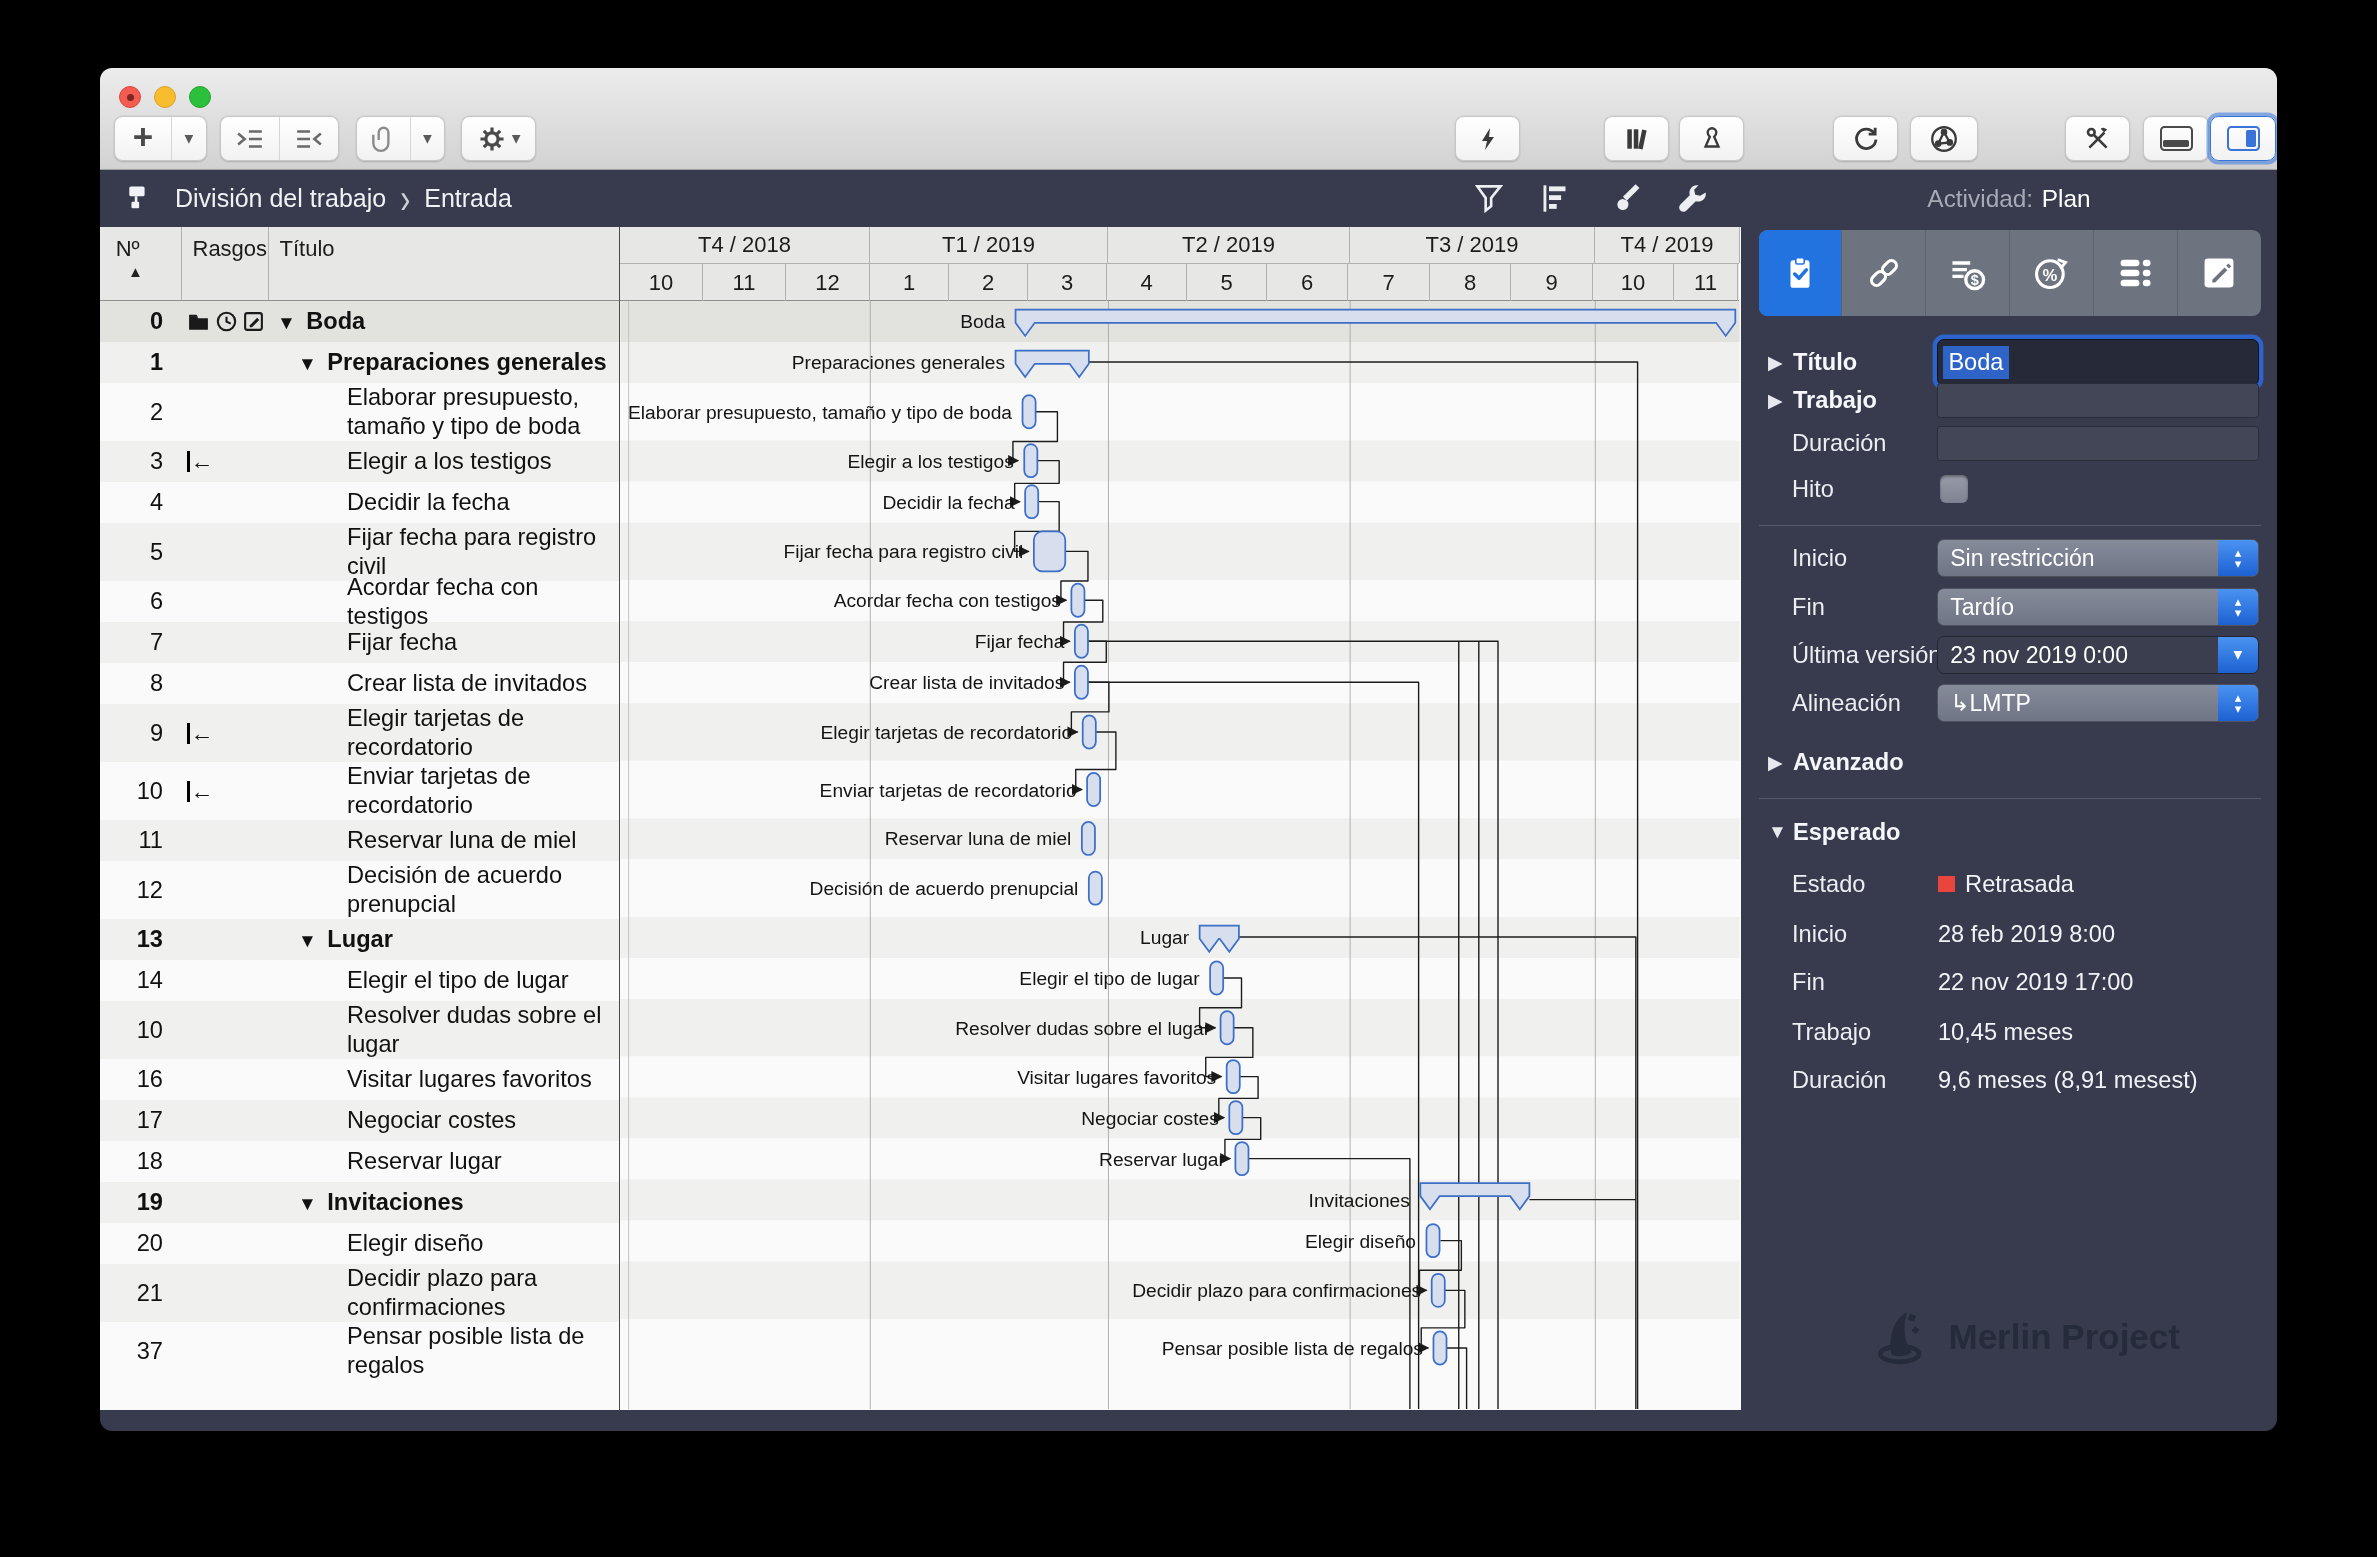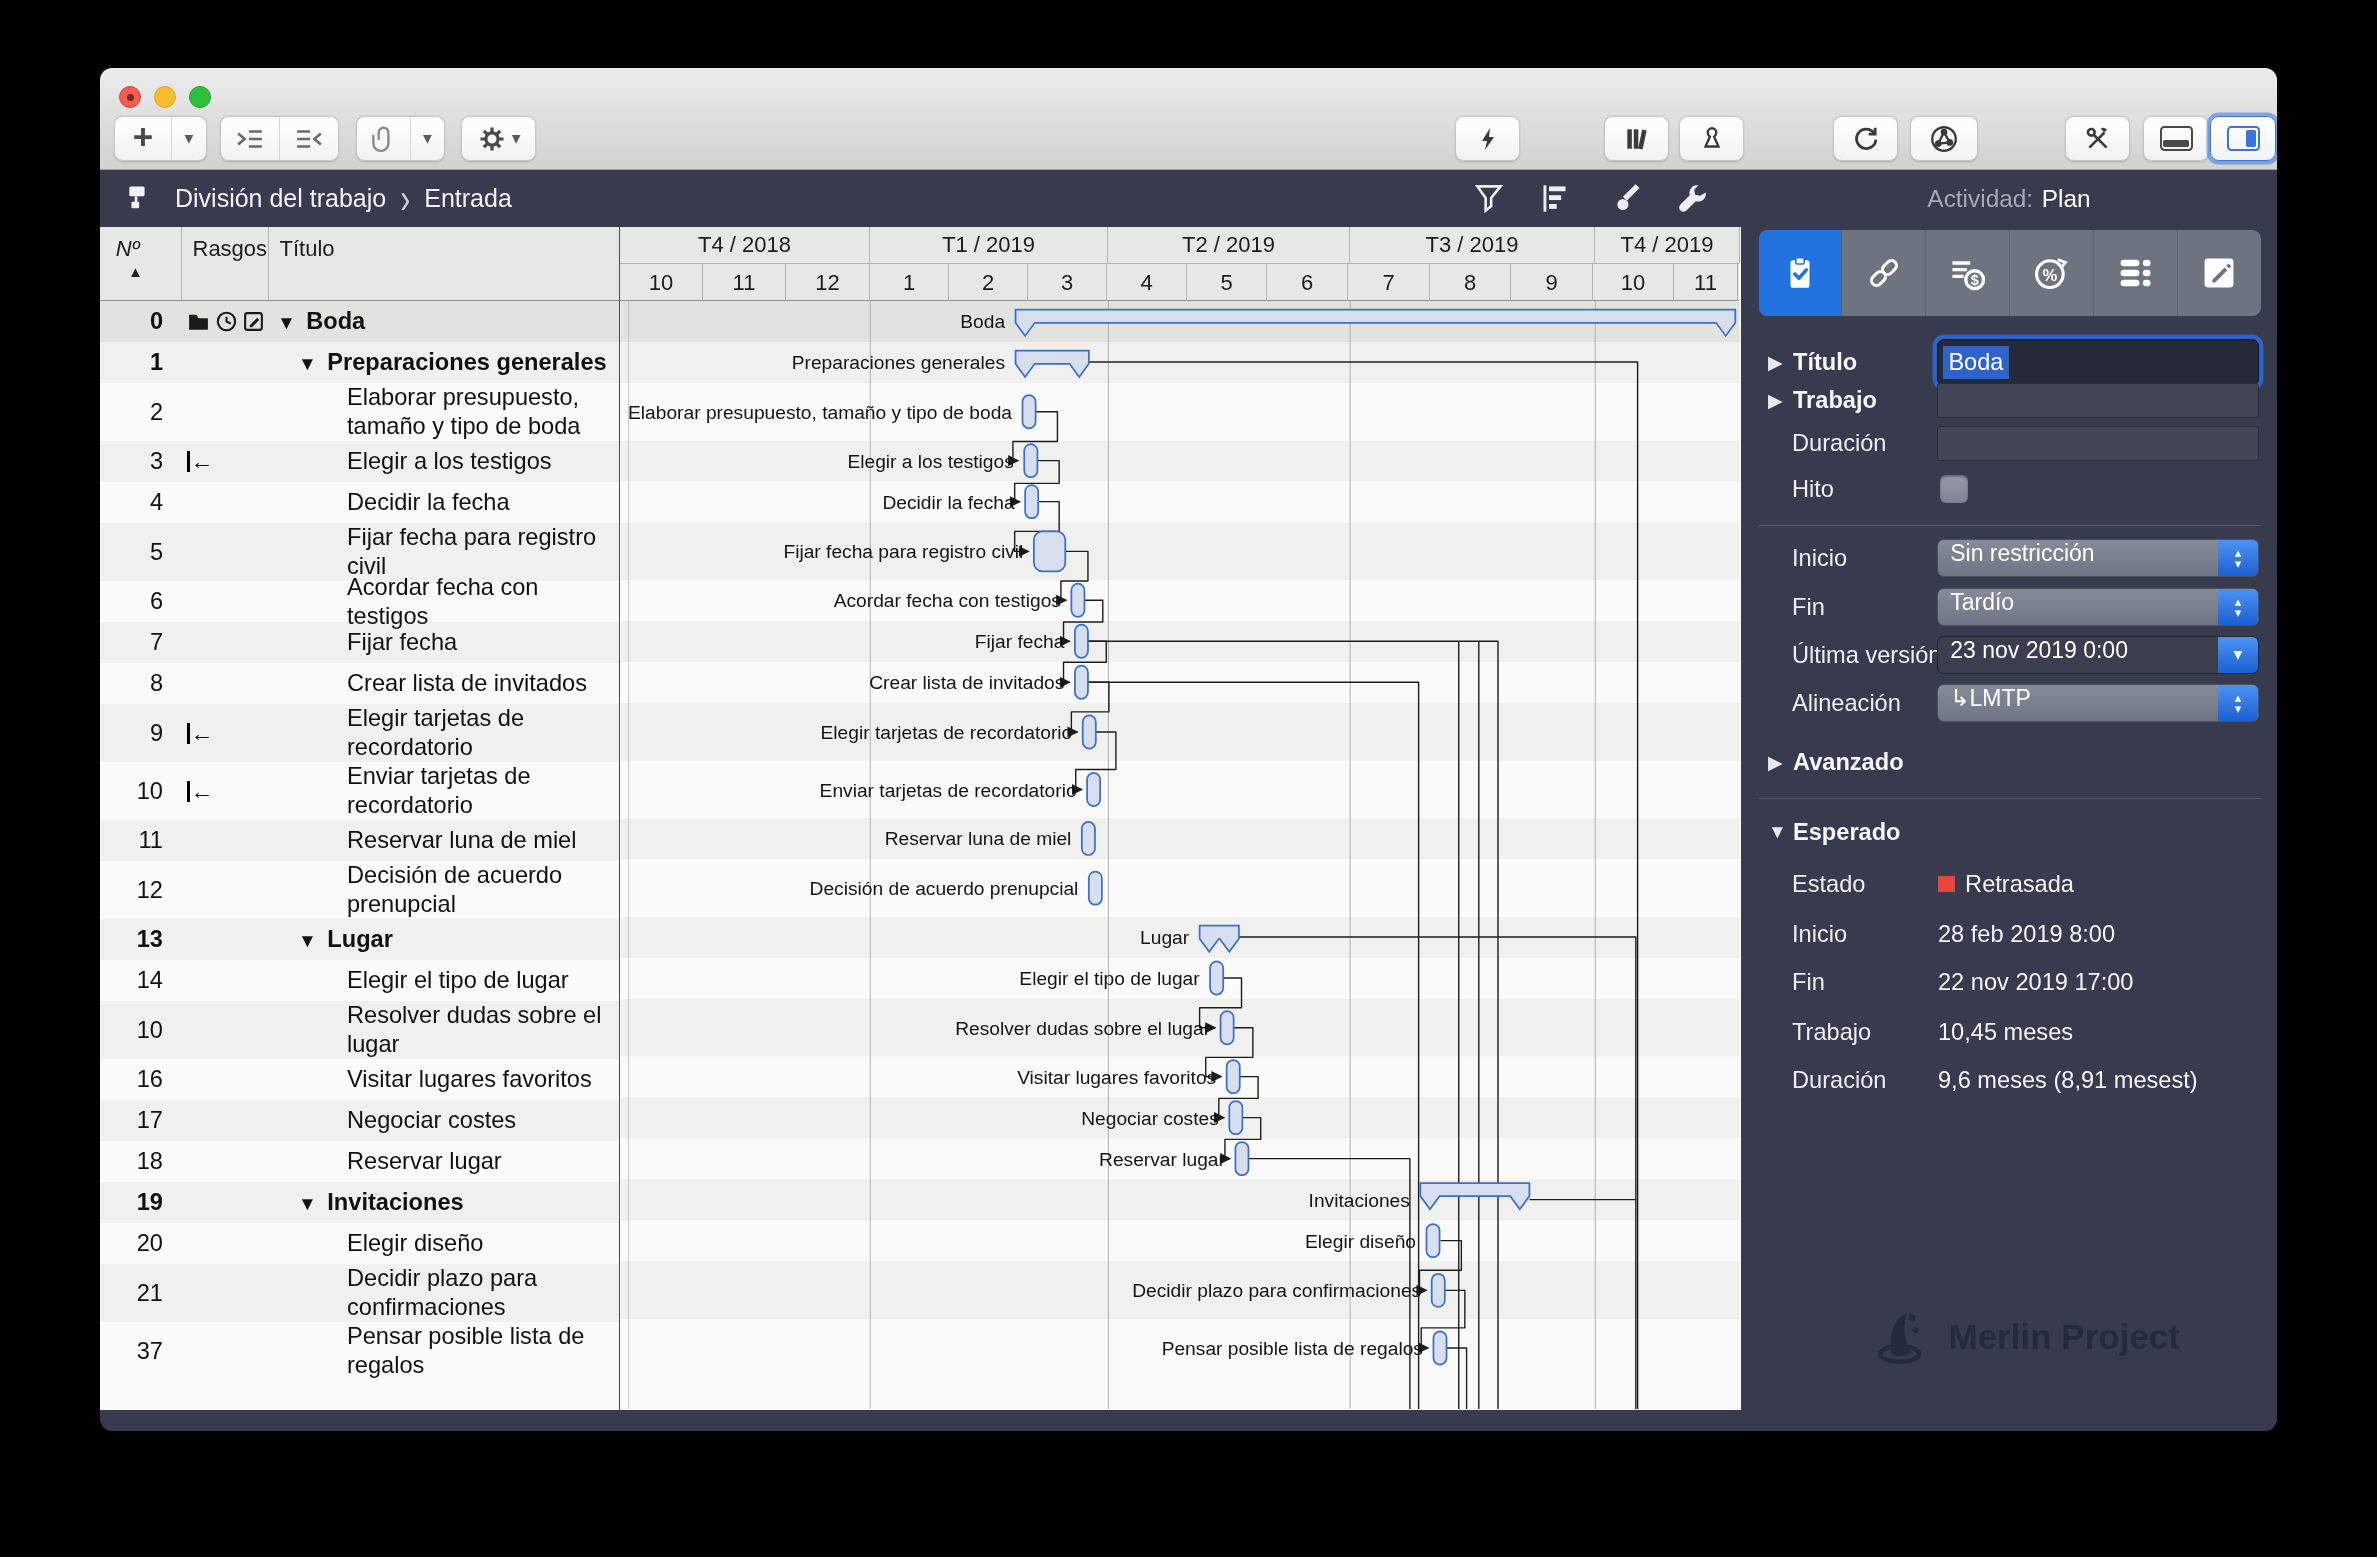--- a/index.html
+++ b/index.html
@@ -50,21 +50,21 @@
   .activity b { color:#ffffff; font-weight:normal; }
 
   
   .content { position:absolute; left:0; top:159px; width:100%; height:1183px; background:#fafafa; }
 
   
   .ttable { position:absolute; left:0; top:0; width:519px; height:1183px; background:#fafafa; }
   .thead { position:absolute; left:0; top:0; width:100%; height:74px; background:#e7e7e5;
            border-bottom:1.7px solid #8f8f8f; display:flex; font-size:22px; color:#1c1c1c; }
   .th { padding-top:8.7px; padding-left:10.5px; border-right:0.9px solid #b2b2b2; }
-  .th-no { width:82px; display:flex; flex-direction:column; align-items:flex-start; gap:1.7px; padding-left:15.7px;font-style:italic;}
+  .th-no { width:82px; display:flex; flex-direction:column; align-items:flex-start; gap:1.7px; padding-left:15.7px;}
   .th-no .sort { font-size:15px; color:#222; margin-left:12.2px;}
   .th-rasgos { width:87px; }
   .th-titulo { flex:1; border-right:none; }
   .tbody { position:absolute; left:0; top:74px; width:100%; }
   .trow { display:flex; width:100%; height:41px; align-items:center; background:#fafafa; font-size:23.6px; color:#111; }
   .trow:nth-child(even) { background:#f0f0ee; }
   .trow.sel { background:#e2e2df; }
   .trow.h2 { height:58px; }
   .trow.bold { font-weight:bold; }
   .c-no { width:82px; text-align:right; padding-right:19px; flex:none; }
@@ -110,21 +110,21 @@
             display:flex; align-items:center; padding-left:5.2px; }
   .tfield .seltext { background:#2e63c8; color:#fff; font-size:23.6px; padding:2.6px 5.2px; }
   .efield { position:absolute; left:196px; width:322px; height:35px; background:#424656;
             border:0.9px solid #2a2d39; border-radius:3.5px; }
   .checkbox { position:absolute; left:199px; width:28px; height:28px; border-radius:6.1px;
               background:linear-gradient(#989caa,#7e8292); box-shadow:inset 0 1.7px 2.6px rgba(0,0,0,.35); }
   .idivider { position:absolute; left:17.5px; width:502px; height:0.9px; background:#585c6a; }
 
   .select { position:absolute; left:196px; width:322px; height:38px; border-radius:7px;
             background:linear-gradient(#868b9a,#707586); border:0.9px solid #4e525e;
-            display:flex; overflow:hidden; }
+            display:flex; align-items:center; overflow:hidden; }
   .select .val { flex:1; color:#fff; font-size:23px; padding-left:12.2px; white-space:nowrap; }
   .select .cap { width:40px; height:100%; background:linear-gradient(#4b93f2,#1d61d2);
                  display:flex; flex-direction:column; align-items:center; justify-content:center;
                  color:#fff; font-size:13px; line-height:11.3px; }
   .select.dark { background:#3a3e4e; border:0.9px solid #23262f; }
   .select .cap.single { font-size:17.5px; line-height:17.5px; }
 
   .watermark { position:absolute; left:131px; display:flex; align-items:center; gap:17.5px; }
   .watermark .wm-text { font-size:35px; font-weight:bold; color:#262b3c; }
 

